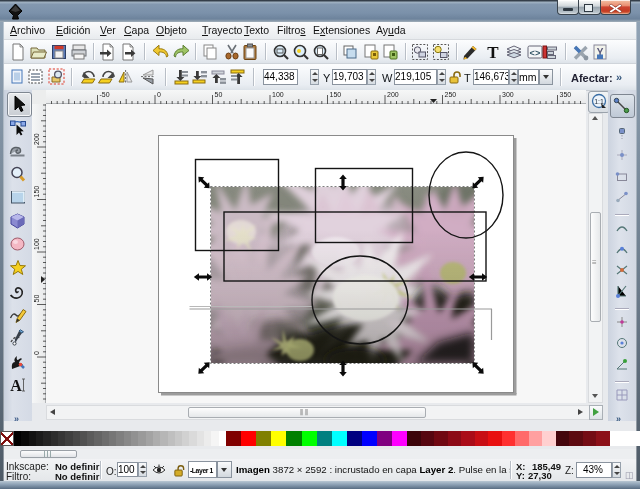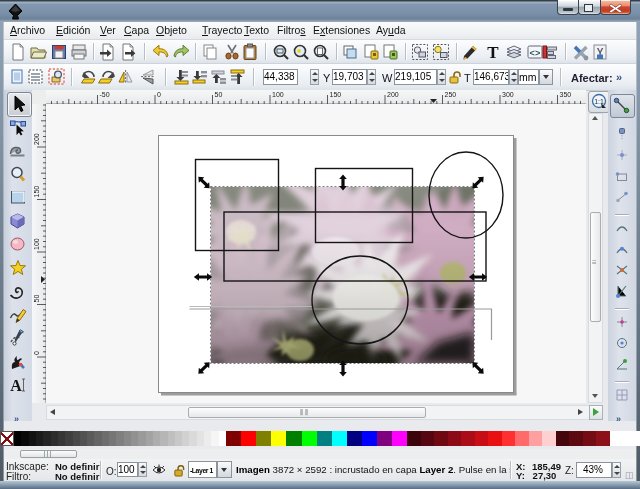--- a/index.html
+++ b/index.html
@@ -799,19 +799,19 @@
         <path d="M5.5 6.5 v-1.7 a3 3 0 0 1 6 0 v1.7" fill="none" stroke="#7a5c0c" stroke-width="1.5"></path>
       </svg>
 <div class="fld abs" style="left:184px;top:2px;width:29px;height:17px;text-align:left;font-size:6.8px;font-weight:bold;padding:5px 0 0 1px;letter-spacing:-0.4px" ;letter-spacing:-0.3px="">-Layer 1</div>
 <div class="abs" style="left:213px;top:2px;width:15px;height:17px;background:linear-gradient(#fafbfc,#d2d8de);border:1px solid #8a939e;box-sizing:border-box"></div>
 <div class="abs" style="left:217px;top:9px;border-left:3.5px solid transparent;border-right:3.5px solid transparent;border-top:4px solid #333"></div>
 <div class="abs" style="left:232px;top:5px;font-size:9.7px;color:#111;white-space:nowrap;width:275px;overflow:hidden"><b>Imagen</b> 3872 × 2592 : incrustado en capa <b>Layer 2</b>. Pulse en la se</div>
 <div class="sep" style="left:506px;top:2px;height:18px"></div>
 <div class="abs" style="left:512px;top:2px;font-size:9.5px;font-weight:bold;color:#111">X:</div>
 <div class="abs" style="left:512px;top:11px;font-size:9.5px;font-weight:bold;color:#111">Y:</div>
 <div class="abs" style="left:524px;top:2px;width:33px;text-align:right;font-size:9.5px;font-weight:bold;color:#111">185,49</div>
-<div class="abs" style="left:524px;top:11px;width:33px;text-align:center;font-size:9.5px;font-weight:bold;color:#111">27,30</div>
+<div class="abs" style="left:524px;top:11px;width:33px;text-align:left;font-size:9.5px;font-weight:bold;color:#111">27,30</div>
 <div class="abs" style="left:561px;top:6px;font-size:10px">Z:</div>
 <div class="fld abs" style="left:572px;top:3px;width:36px;height:16px;text-align:center;font-size:10px">43%</div>
 <div class="spin abs" style="left:608px;top:3px;height:16px"></div>
 <div class="abs" style="left:621px;top:11px;color:#99a;font-size:9px">◫</div>
 </div>
 </div>
 
 </body></html>

